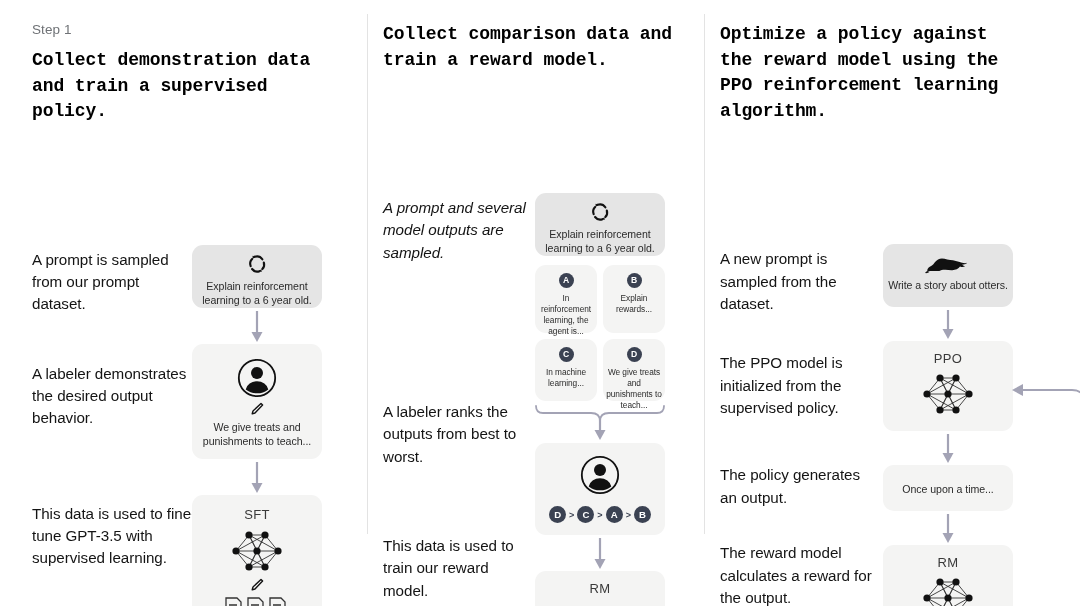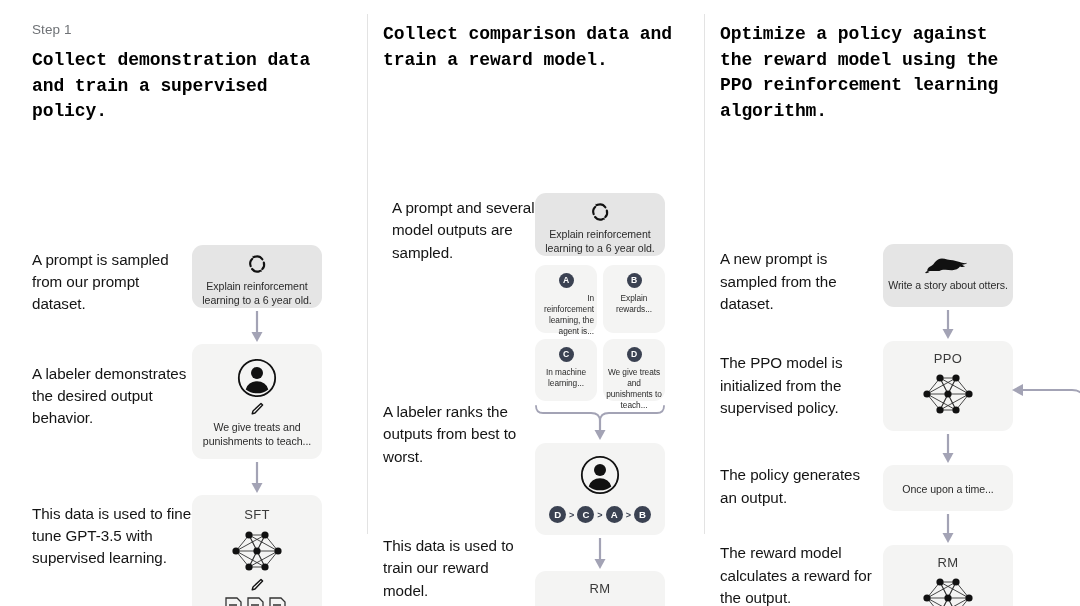--- a/index.html
+++ b/index.html
@@ -206,21 +206,21 @@
       </div>
 
     </div>
   </div>
 
   <div class="column col2">
     <div class="step-title">Collect comparison data and train a reward model.</div>
 
     <div class="body">
 
-      <div class="note" style="top:124px; left:9px; width:150px;">A prompt and several model outputs are sampled.</div>
+      <div class="note" style="top:124px; left:0; width:150px;font-style:italic;">A prompt and several model outputs are sampled.</div>
       <div class="note" style="top:328px; left:0; width:155px;">A labeler ranks the outputs from best to worst.</div>
       <div class="note" style="top:462px; left:0; width:152px;">This data is used to train our reward model.</div>
 
       <div class="box green" style="top:120px; left:152px; width:130px; height:63px;">
         <div style="padding-top:9px;" class="center-col">
           <span>
             <svg width="20" height="20" viewBox="0 0 24 24">
               <g fill="none" stroke="#111" stroke-width="2.6" stroke-linecap="round">
                 <path d="M4.4 14.6 A8 8 0 0 1 6.2 6.0"></path>
                 <path d="M9.0 3.4 A8 8 0 0 1 18.4 6.3"></path>
@@ -231,21 +231,21 @@
               <path d="M17.6 21.6 L14.0 20.3 L17.3 18.2 Z" fill="#111"></path>
             </svg>
           </span>
           <div class="box-cap" style="margin-top:5px; width:120px;">Explain reinforcement learning to a 6 year old.</div>
         </div>
       </div>
 
       <div class="box" style="top:192px; left:152px; width:62px; height:68px;">
         <div style="padding-top:8px;" class="center-col">
           <span class="chip">A</span>
-          <div class="box-cap tiny" style="margin-top:5px; width:56px;text-align:right;">In reinforcement learning, the agent is...</div>
+          <div class="box-cap tiny" style="margin-top:5px; width:56px;">In reinforcement learning, the agent is...</div>
         </div>
       </div>
       <div class="box" style="top:192px; left:220px; width:62px; height:68px;">
         <div style="padding-top:8px;" class="center-col">
           <span class="chip">B</span>
           <div class="box-cap tiny" style="margin-top:5px; width:56px;">Explain rewards...</div>
         </div>
       </div>
       <div class="box" style="top:266px; left:152px; width:62px; height:62px;">
         <div style="padding-top:8px;" class="center-col">

